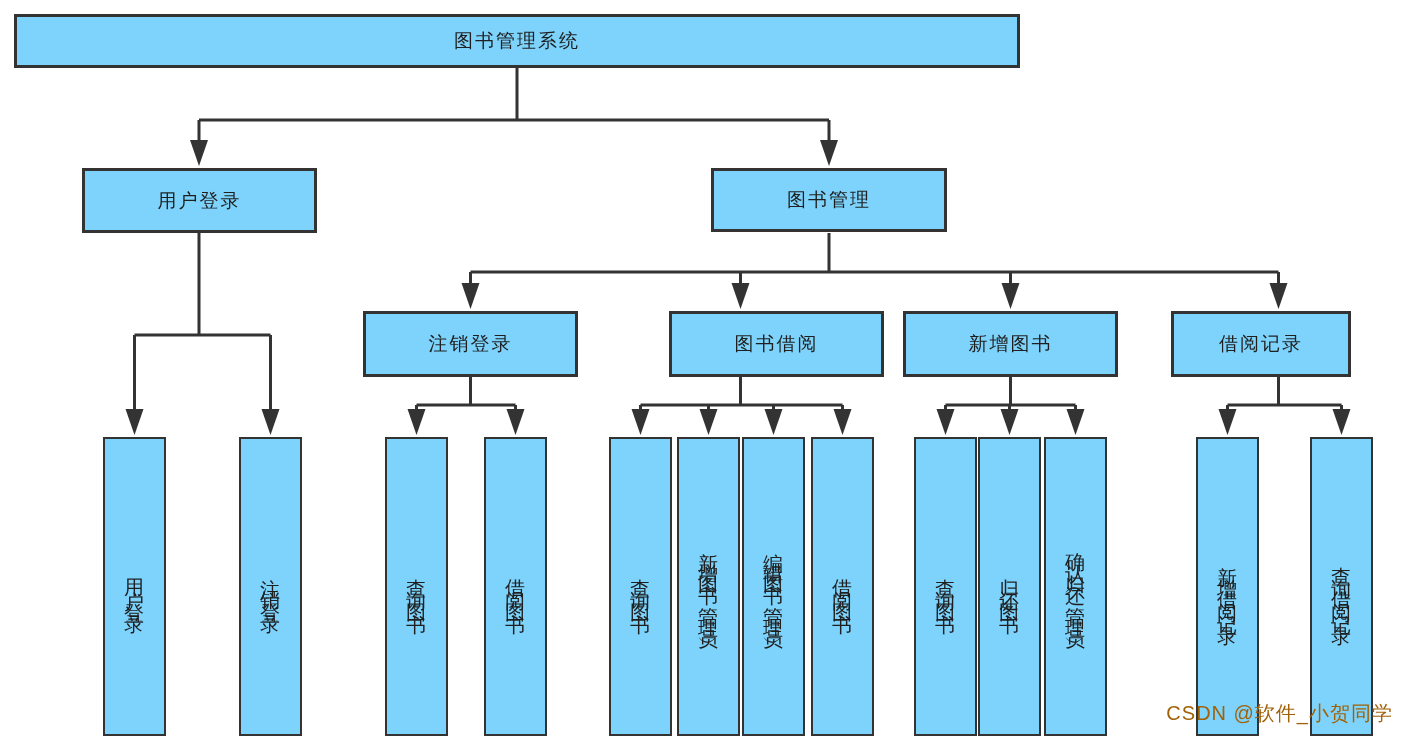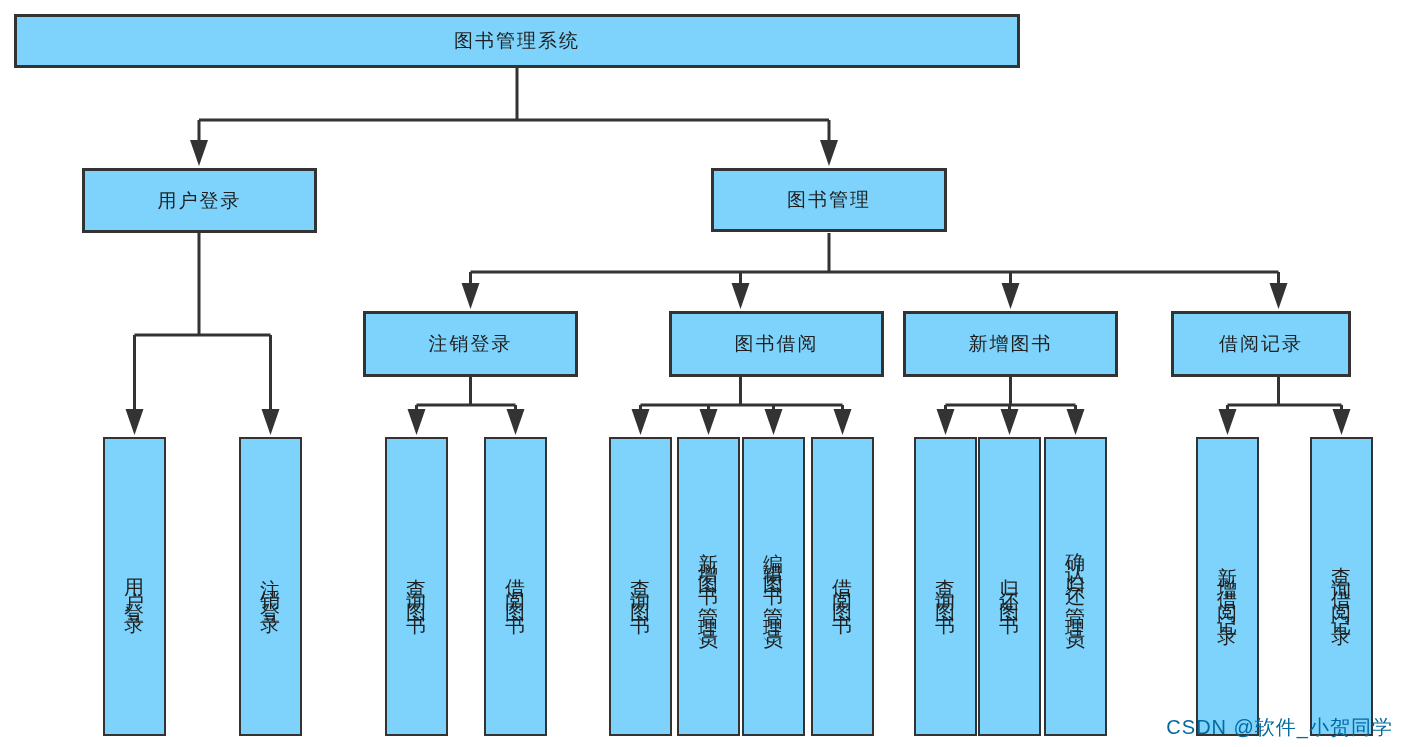--- a/index.html
+++ b/index.html
@@ -16,22 +16,22 @@
     box-sizing:border-box;
   }
   .h-box{font-size:19px;letter-spacing:2px;white-space:nowrap;}
   .v-box{
     border-width:2.5px;
     writing-mode:vertical-rl;text-orientation:mixed;
     font-size:20px;letter-spacing:12px;line-height:1;
   }
   .v-box.long{letter-spacing:11px;}
   #watermark{
-    position:absolute;right:12px;bottom:6px;
-    font-size:20px;letter-spacing:1px;color:#0369a1;z-index:5;white-space:nowrap;
+    position:absolute;right:12px;bottom:20px;
+    font-size:20px;letter-spacing:1px;color:#a16207;z-index:5;white-space:nowrap;
   }
 </style>
 </head>
 <body>
 
 <div id="stage">
 
   <svg id="connectors" viewBox="0 0 1405 747" xmlns="http://www.w3.org/2000/svg">
 
     <g>

